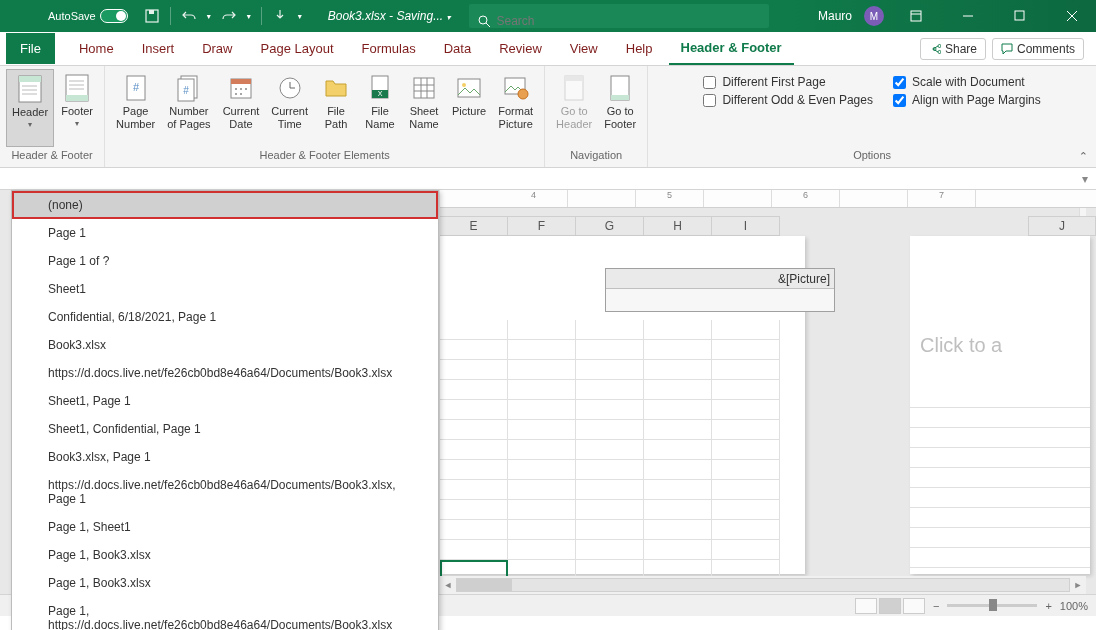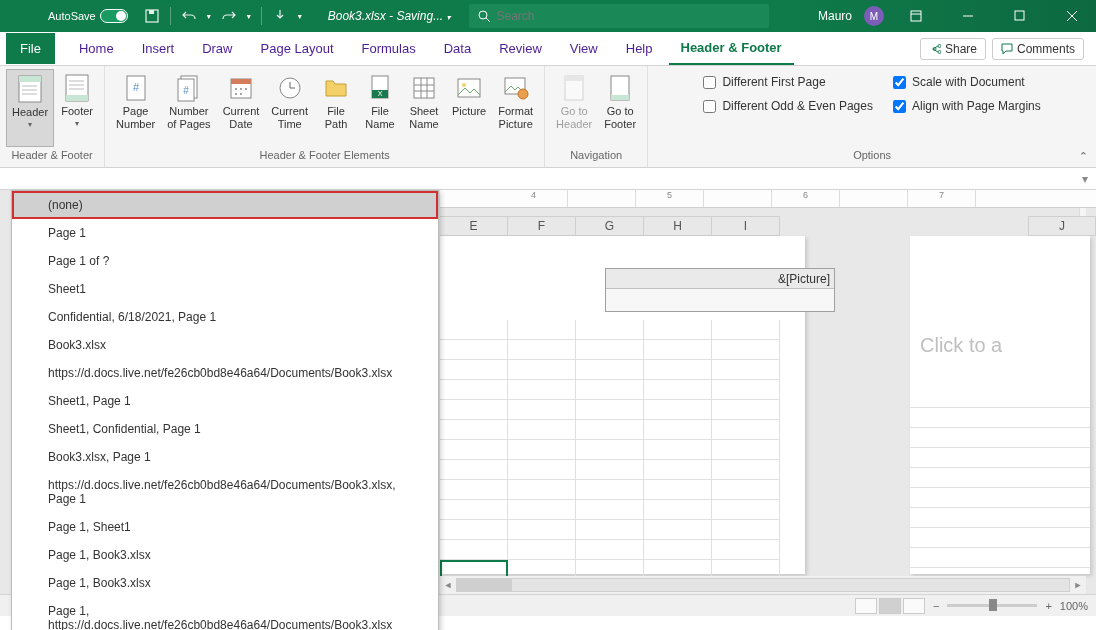--- a/index.html
+++ b/index.html
@@ -6,44 +6,44 @@
     body { width: 1096px; height: 630px; overflow: hidden; background: #fff; font-size: 12px; color: #333; }
     
     .titlebar { height: 32px; background: linear-gradient(to right, #0f7a4a 0%, #0f7a4a 72%, #0d6940 100%); display: flex; align-items: center; color: #fff; }
     .autosave { display: flex; align-items: center; gap: 4px; padding: 0 8px; font-size: 11px; margin-left: 40px; }
     .toggle { width: 28px; height: 14px; background: #1a9960; border-radius: 7px; position: relative; border: 1px solid #fff; }
     .toggle::after { content: ''; width: 10px; height: 10px; background: #fff; border-radius: 50%; position: absolute; right: 1px; top: 1px; }
     .qat { display: flex; gap: 10px; padding: 0 8px; align-items: center; }
     .qat-sep { width: 1px; height: 18px; background: rgba(255,255,255,0.3); }
     .qicon { width: 16px; height: 16px; opacity: 0.9; }
     .filename { flex: 0 0 auto; padding: 0 18px; font-size: 12px; font-style: italic; }
-    .searchbox { flex: 0 0 300px; height: 24px; background: #1a8857; border-radius: 2px; display: flex; align-items: center; padding: 0 8px; gap: 6px; }
+    .searchbox { flex: 0 0 300px; height: 24px; background: #1a8857; border-radius: 2px; display: flex; align-items: flex-end; padding: 0 8px; gap: 6px; }
     .searchbox input { background: transparent; border: none; color: #fff; outline: none; font-size: 12px; }
     .title-right { margin-left: auto; display: flex; align-items: center; gap: 12px; padding-right: 4px; }
     .avatar { width: 20px; height: 20px; border-radius: 50%; background: #7b5db8; color: #fff; display: flex; align-items: center; justify-content: center; font-size: 10px; }
     .winbtn { width: 40px; height: 32px; display: flex; align-items: center; justify-content: center; }
     
     .tabs { height: 34px; display: flex; align-items: center; padding: 0 6px; gap: 4px; border-bottom: 1px solid #d4d4d4; }
-    .tab { padding: 8px 12px; font-size: 13px; color: #4c1d95; cursor: pointer; }
+    .tab { padding: 8px 12px; font-size: 13px; color: #7f1d1d; cursor: pointer; }
     .tab.file { background: #0f7a4a; color: #fff; margin-right: 8px; padding: 8px 14px; }
     .tab.active { color: #0f7a4a; border-bottom: 2px solid #0f7a4a; font-weight: 600; }
     .tabs-right { margin-left: auto; display: flex; gap: 6px; padding-right: 6px; }
     .tabbtn { border: 1px solid #ccc; padding: 3px 8px; border-radius: 3px; display: flex; align-items: center; gap: 4px; font-size: 12px; }
     
     .ribbon { height: 102px; display: flex; position: relative; border-bottom: 1px solid #d4d4d4; background: #f5f5f5; }
     .ribbon-group { display: flex; flex-direction: column; align-items: center; padding: 3px 6px 0; border-right: 1px solid #e0e0e0; }
     .ribbon-items { display: flex; gap: 2px; height: 78px; }
     .ribbon-item { display: flex; flex-direction: column; align-items: center; justify-content: flex-start; padding: 4px 5px; min-width: 42px; cursor: pointer; }
     .ribbon-item.disabled { opacity: 0.45; }
     .ribbon-item.selected { background: #d8d8d8; border: 1px solid #b0b0b0; }
     .ribbon-icon { width: 30px; height: 30px; display: flex; align-items: center; justify-content: center; margin-bottom: 2px; }
     .ribbon-label { font-size: 11px; text-align: center; line-height: 1.15; }
     .group-label { font-size: 11px; color: #666; padding: 2px 0; }
     .drop-arrow { font-size: 8px; color: #666; margin-top: 1px; }
-    .ribbon-checks { display: flex; flex-direction: column; gap: 10px; padding: 6px 10px; font-size: 12px; }
+    .ribbon-checks { display: flex; flex-direction: column; gap: 4px; padding: 6px 10px; font-size: 12px; }
     .check-row { display: flex; align-items: center; gap: 6px; }
     .collapse-caret { position: absolute; right: 8px; bottom: 4px; font-size: 11px; color: #666; }
     
     .formula-bar { height: 22px; border-bottom: 1px solid #d4d4d4; display: flex; align-items: center; justify-content: flex-end; padding-right: 8px; background: #fff; }
     
     .content { position: relative; height: 404px; background: #e8e8e8; }
     .ruler { position: absolute; top: 0; left: 440px; right: 0; height: 18px; background: #fdfdfd; border-bottom: 1px solid #d0d0d0; font-size: 9px; color: #888; display: flex; }
     .ruler-tick { flex: 0 0 68px; border-right: 1px solid #ddd; text-align: center; }
     .wrapper-ruler { position: absolute; top: 18px; right: 10px; width: 7px; bottom: 20px; background: #f5f5f5; border-left: 1px solid #ddd; }
     

